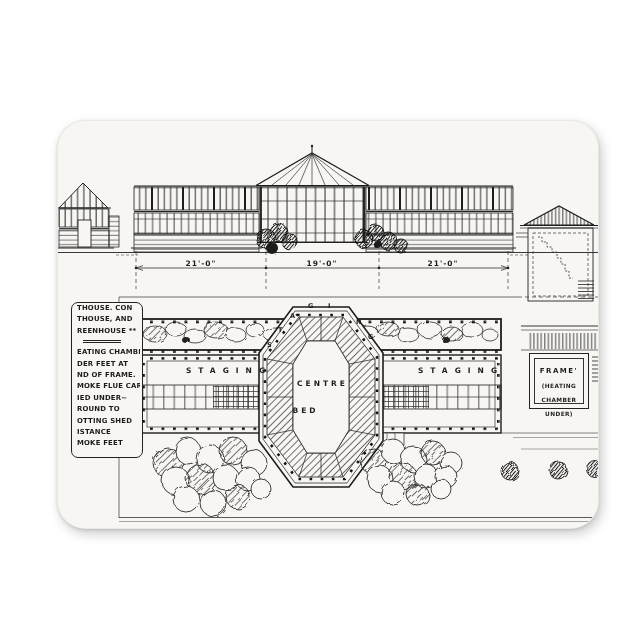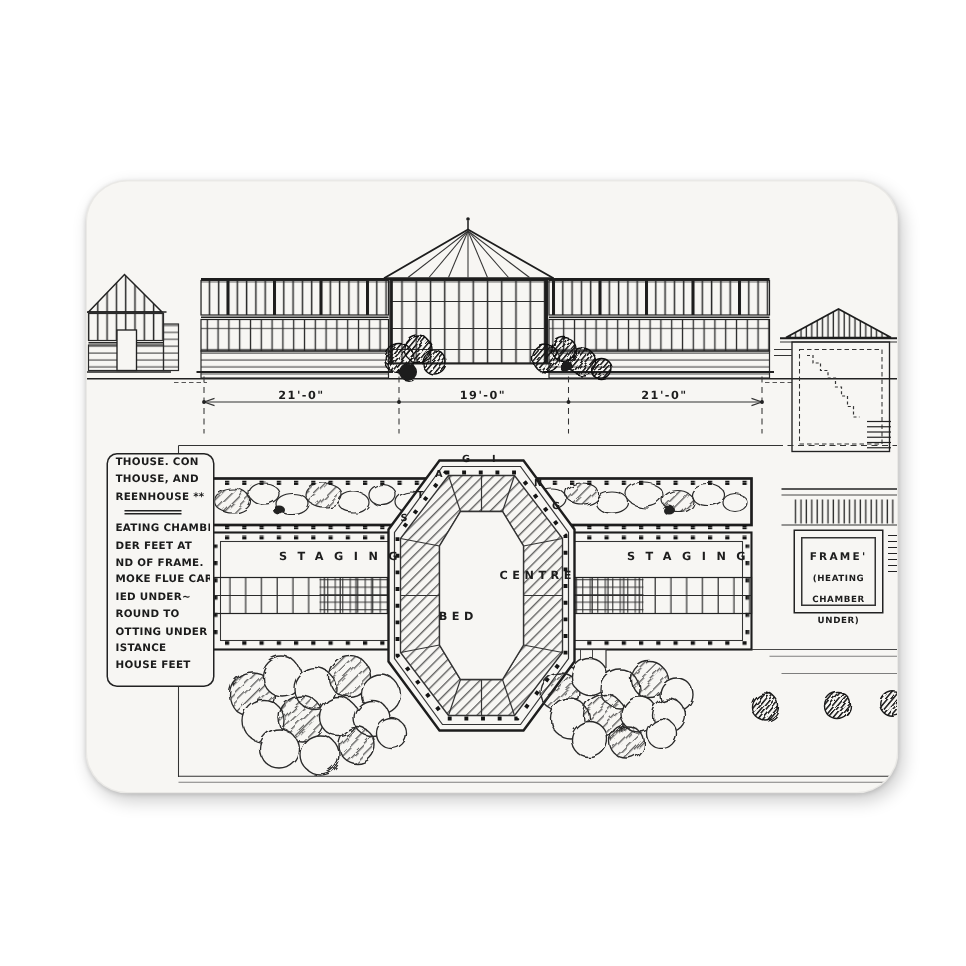--- a/index.html
+++ b/index.html
@@ -338,37 +338,37 @@
         <div class="note-line">THOUSE. CON</div>
         <div class="note-line">THOUSE, AND</div>
         <div class="note-line">REENHOUSE **</div>
         <div class="note-divider"></div>
         <div class="note-line">EATING CHAMBER</div>
         <div class="note-line">DER FEET AT</div>
         <div class="note-line">ND OF FRAME.</div>
         <div class="note-line">MOKE FLUE CAR</div>
         <div class="note-line">IED UNDER~</div>
         <div class="note-line">ROUND TO</div>
-        <div class="note-line">OTTING UNDER</div>
+        <div class="note-line">OTTING SHED</div>
         <div class="note-line">ISTANCE</div>
-        <div class="note-line">HOUSE FEET</div>
+        <div class="note-line">MOKE FEET</div>
       </div>
 
       <div class="lbl staging abs" style="left:88px;top:245px;width:118px;">STAGING</div>
       <div class="lbl staging abs" style="left:320px;top:245px;width:118px;">STAGING</div>
 
       <span class="lbl oct-letter abs" style="left:209px;top:220px;">S</span>
       <span class="lbl oct-letter abs" style="left:220px;top:205px;">T</span>
       <span class="lbl oct-letter abs" style="left:232px;top:191px;">A</span>
       <span class="lbl oct-letter abs" style="left:250px;top:181px;">G</span>
       <span class="lbl oct-letter abs" style="left:270px;top:181px;">I</span>
       <span class="lbl oct-letter abs" style="left:298px;top:197px;">N</span>
       <span class="lbl oct-letter abs" style="left:310px;top:212px;">G</span>
 
-      <div class="lbl centre abs" style="left:238px;top:258px;width:53px;margin-left:36px;">CENTRE</div>
+      <div class="lbl centre abs" style="left:238px;top:258px;width:53px;">CENTRE</div>
       <div class="lbl centre abs" style="left:222px;top:285px;width:51px;">BED</div>
 
       <div class="framebox">
         <div class="inner"></div>
         <div class="frame-line f1">FRAME'</div>
         <div class="frame-line f2">(HEATING</div>
         <div class="frame-line f3">CHAMBER</div>
         <div class="frame-line f4">UNDER)</div>
       </div>
 

